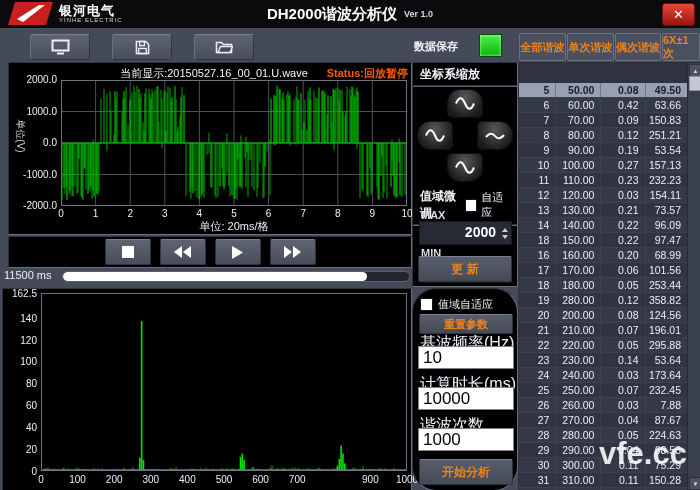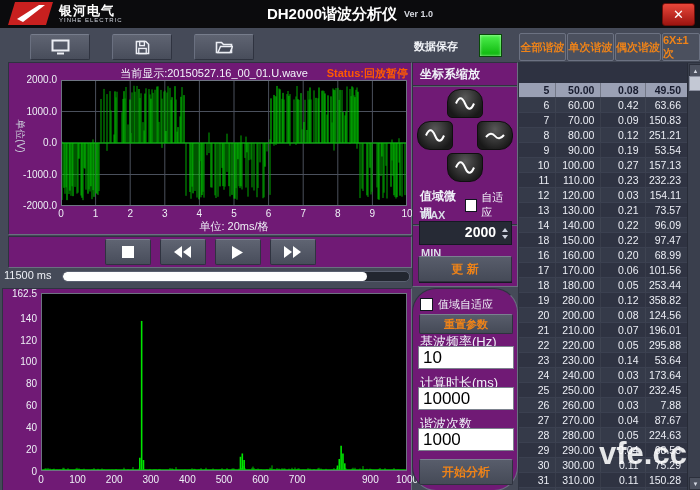--- a/index.html
+++ b/index.html
@@ -23,21 +23,21 @@
       background:linear-gradient(#5f6472,#484d5b);border:1px solid #2f3340;border-top-color:#777d8c;border-left-color:#6a7080;
       display:flex;align-items:center;justify-content:center;}
   .save-status-label{position:absolute;left:414px;top:39px;font-size:11px;font-weight:bold;color:#f2f4f8;}
   .save-indicator{position:absolute;left:479px;top:34px;width:21px;height:21px;
       background:linear-gradient(#4df04d,#0ab50a);border:1px solid #084a08;box-shadow:inset 0 0 3px #bdffbd;}
   .filter-btn{position:absolute;top:33px;height:26px;border-radius:2px;background:#4b505e;
       border:1px solid #6c7282;color:var(--accent);font-size:11px;font-weight:bold;
       display:flex;align-items:center;justify-content:center;}
 
   
-  .group{position:absolute;background:#701a75;border:1px solid;border-color:#2e3340 #6a7080 #6a7080 #2e3340;}
+  .group{position:absolute;background:#000000;border:1px solid;border-color:#2e3340 #6a7080 #6a7080 #2e3340;}
 
   
   #wave-file{position:absolute;left:60px;top:3px;width:290px;text-align:center;font-size:11px;color:#f2f4fa;white-space:nowrap;}
   #wave-status{position:absolute;right:3px;top:3px;font-size:11px;font-weight:bold;color:var(--status);}
   .plot{position:absolute;background:#000;}
   .tick{position:absolute;font-size:10px;color:#eef0f6;}
   .yunit{position:absolute;left:-11px;top:66px;width:44px;text-align:center;font-size:10px;color:#c9cdd8;transform:rotate(90deg);}
   .xunit{position:absolute;left:52px;top:156px;width:346px;text-align:center;font-size:11px;color:#eef0f6;}
 
   
@@ -62,21 +62,21 @@
   .cb{width:11px;height:11px;background:#fff;border:1px solid #11151f;display:inline-block;vertical-align:-1px;}
   .cb-row{position:absolute;font-size:11px;color:#f0f2f8;display:flex;align-items:center;gap:5px;}
   .spin{position:absolute;height:22px;background:#262a35;border:1px solid #151923;display:flex;}
   .spin-val{flex:1;text-align:right;color:#fff;font-size:14px;font-weight:bold;padding:2px 3px 0 0;}
   .spin-arrows{width:12px;display:flex;flex-direction:column;align-items:center;justify-content:center;gap:3px;}
   .tri-up{width:0;height:0;border-left:3px solid transparent;border-right:3px solid transparent;border-bottom:4px solid #ccd1dd;}
   .tri-down{width:0;height:0;border-left:3px solid transparent;border-right:3px solid transparent;border-top:4px solid #ccd1dd;}
   .cmd-btn{position:absolute;border-radius:2px;background:linear-gradient(#585d6b,#454a57);
       border:1px solid #2e323e;border-top-color:#7a8090;color:var(--accent);font-weight:bold;font-size:12px;
       display:flex;align-items:center;justify-content:center;}
-  .field-label{position:absolute;font-size:13px;color:#f0f2f8;}
+  .field-label{position:absolute;font-size:16px;color:#f0f2f8;}
   .field{position:absolute;width:86px;height:21px;background:#fff;color:#000;border:1px solid #7d828e;
       font-size:17px;font-family:"Liberation Sans",sans-serif;padding:0 4px;}
 
   
   #table-panel{position:absolute;left:518px;top:62px;width:182px;height:428px;background:#2e3241;
       border:1px solid;border-color:#2e3340 #6a7080 #6a7080 #2e3340;}
   #table-header{position:absolute;left:0;top:0;right:13px;height:20px;background:#252939;display:flex;
       border-bottom:1px solid #1d212d;margin-top:32px;}
   .th{font-size:11px;color:#d3d7e2;display:flex;align-items:center;justify-content:flex-end;padding-right:8px;}
   .c0{width:36px;}.c1{width:45px;}.c2{width:44px;}.c3{width:42px;}

